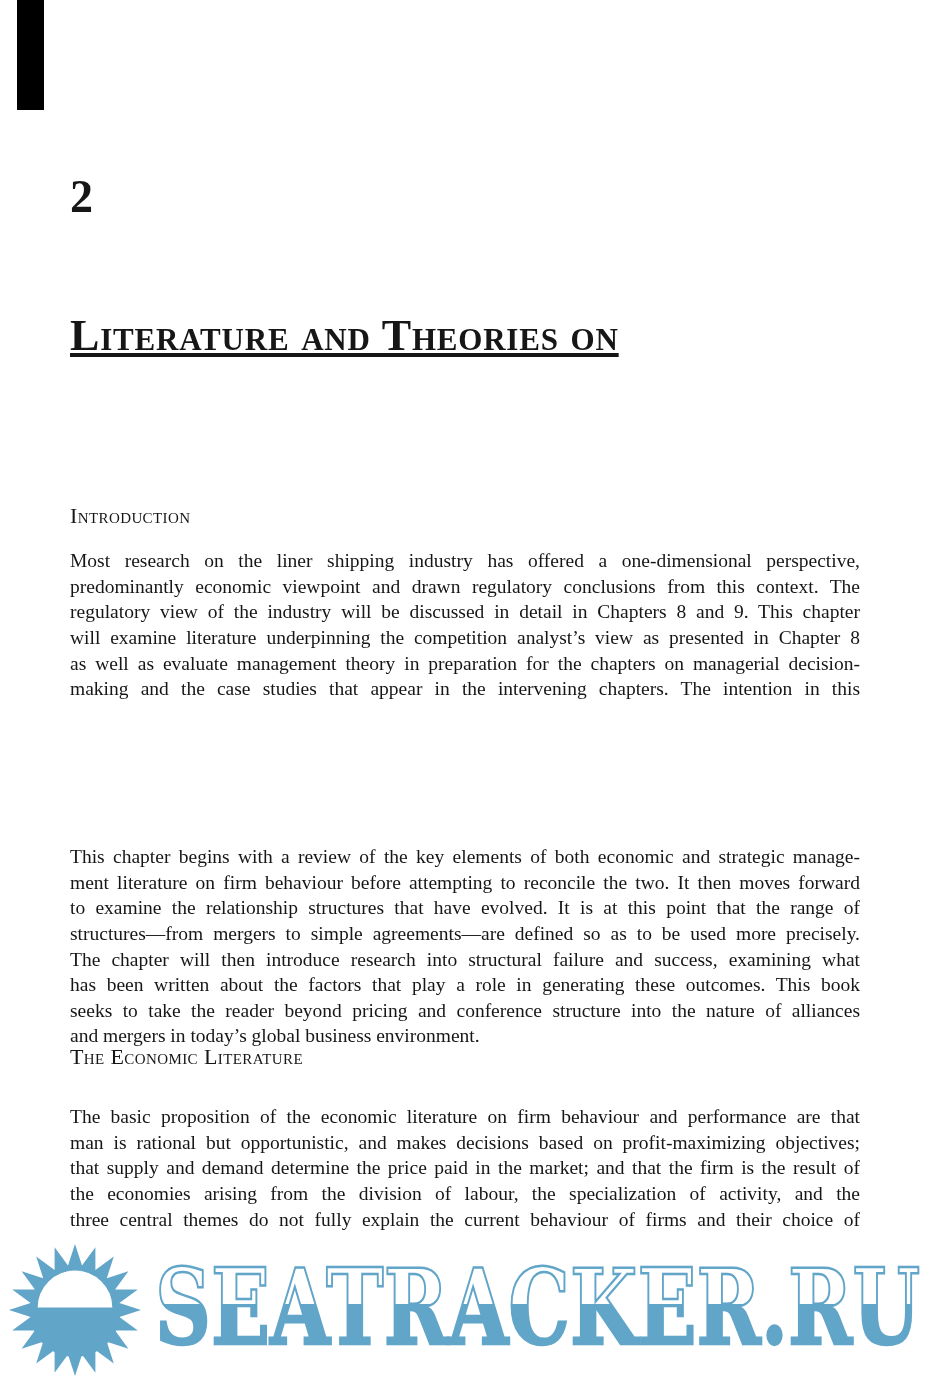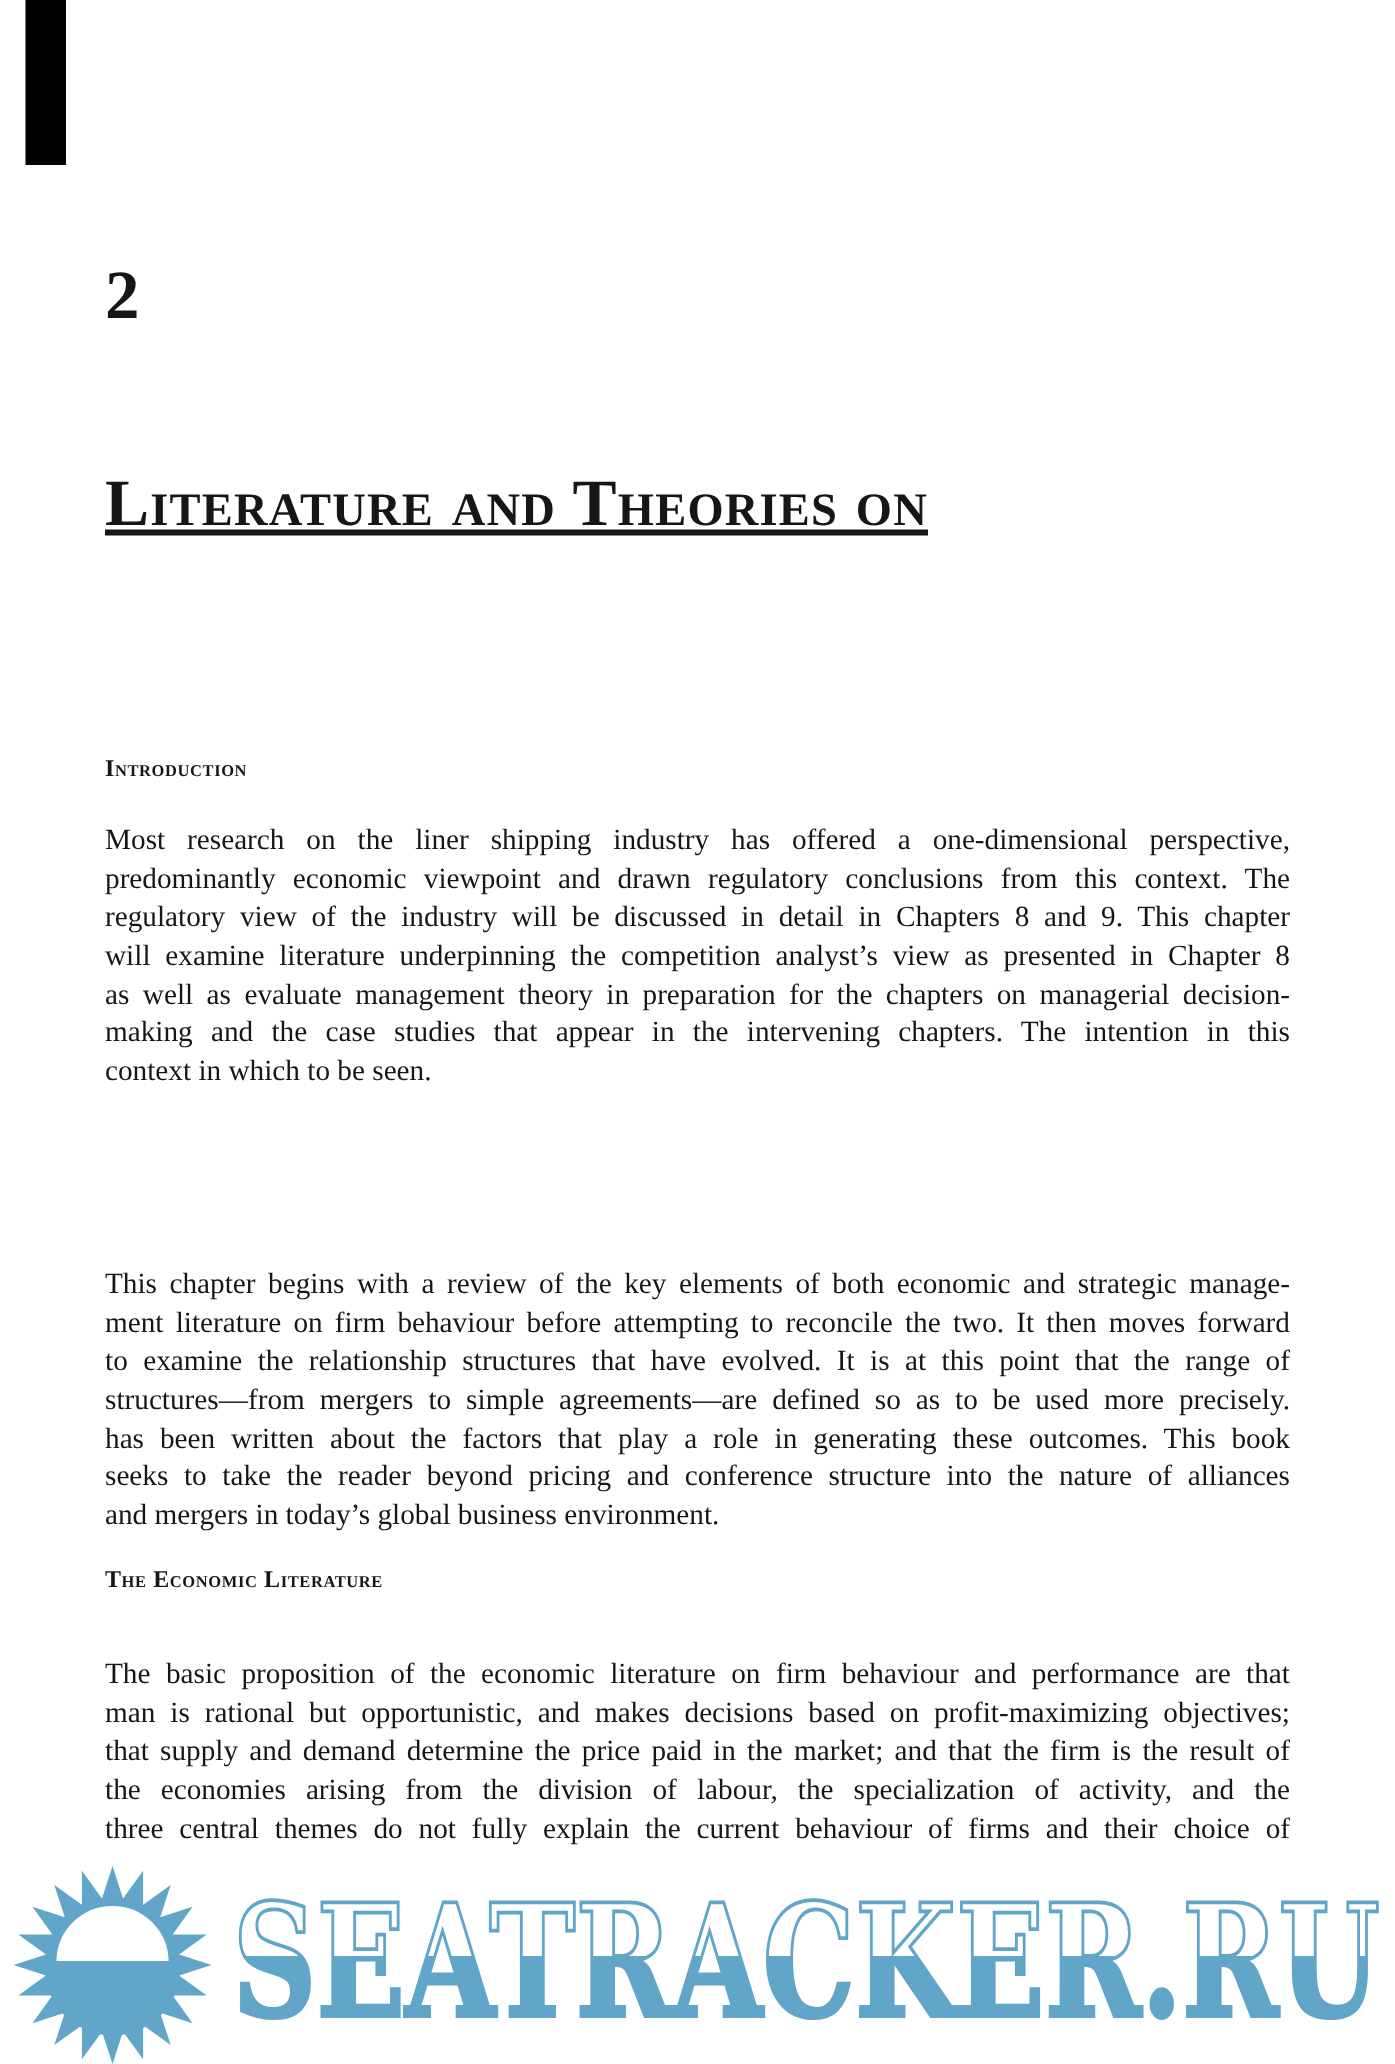--- a/index.html
+++ b/index.html
@@ -24,21 +24,21 @@
     font-size:44px;font-weight:700;
     font-variant:small-caps;
     letter-spacing:0.8px;
     line-height:47px;
     white-space:nowrap;
     text-decoration:underline;
   }
   .title .tl{display:block;}
   .section-heading{
     position:absolute;left:70px;margin:0;
-    font-size:16px;font-weight:700;
+    font-size:22px;font-weight:400;
     font-variant:small-caps;
     letter-spacing:0.4px;
     line-height:1.1;
     white-space:nowrap;
   }
   .h-intro{top:504px;}
   .h-econ{top:1045px;}
   .para{
     position:absolute;left:70px;width:790px;
     font-size:19.5px;line-height:25.65px;
@@ -80,28 +80,28 @@
 
   <h2 class="section-heading h-intro">Introduction</h2>
 
   <div class="para p1">
     <div class="bline">Most research on the liner shipping industry has offered a one-dimensional perspective,</div>
     <div class="bline">predominantly economic viewpoint and drawn regulatory conclusions from this context. The</div>
     <div class="bline">regulatory view of the industry will be discussed in detail in Chapters 8 and 9. This chapter</div>
     <div class="bline">will examine literature underpinning the competition analyst’s view as presented in Chapter 8</div>
     <div class="bline">as well as evaluate management theory in preparation for the chapters on managerial decision-</div>
     <div class="bline">making and the case studies that appear in the intervening chapters. The intention in this</div>
-    <div class="bline ll">context in which to be seen.</div>
   </div>
 
   <div class="para p2">
     <div class="bline">This chapter begins with a review of the key elements of both economic and strategic manage-</div>
     <div class="bline">ment literature on firm behaviour before attempting to reconcile the two. It then moves forward</div>
     <div class="bline">to examine the relationship structures that have evolved. It is at this point that the range of</div>
     <div class="bline">structures—from mergers to simple agreements—are defined so as to be used more precisely.</div>
+    <div class="bline">The chapter will then introduce research into structural failure and success, examining what</div>
     <div class="bline">has been written about the factors that play a role in generating these outcomes. This book</div>
     <div class="bline">seeks to take the reader beyond pricing and conference structure into the nature of alliances</div>
     <div class="bline ll">and mergers in today’s global business environment.</div>
   </div>
 
   <h2 class="section-heading h-econ">The Economic Literature</h2>
 
   <div class="para p3">
     <div class="bline">The basic proposition of the economic literature on firm behaviour and performance are that</div>
     <div class="bline">man is rational but opportunistic, and makes decisions based on profit-maximizing objectives;</div>

